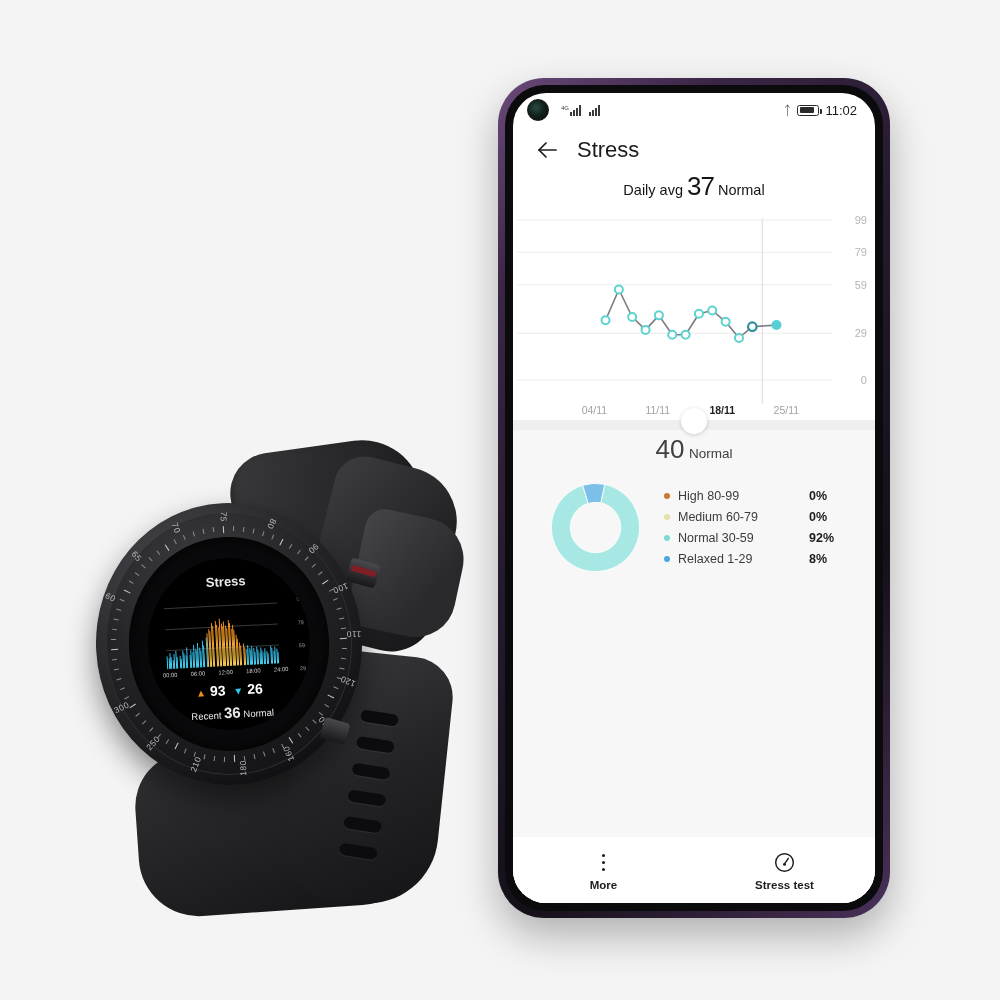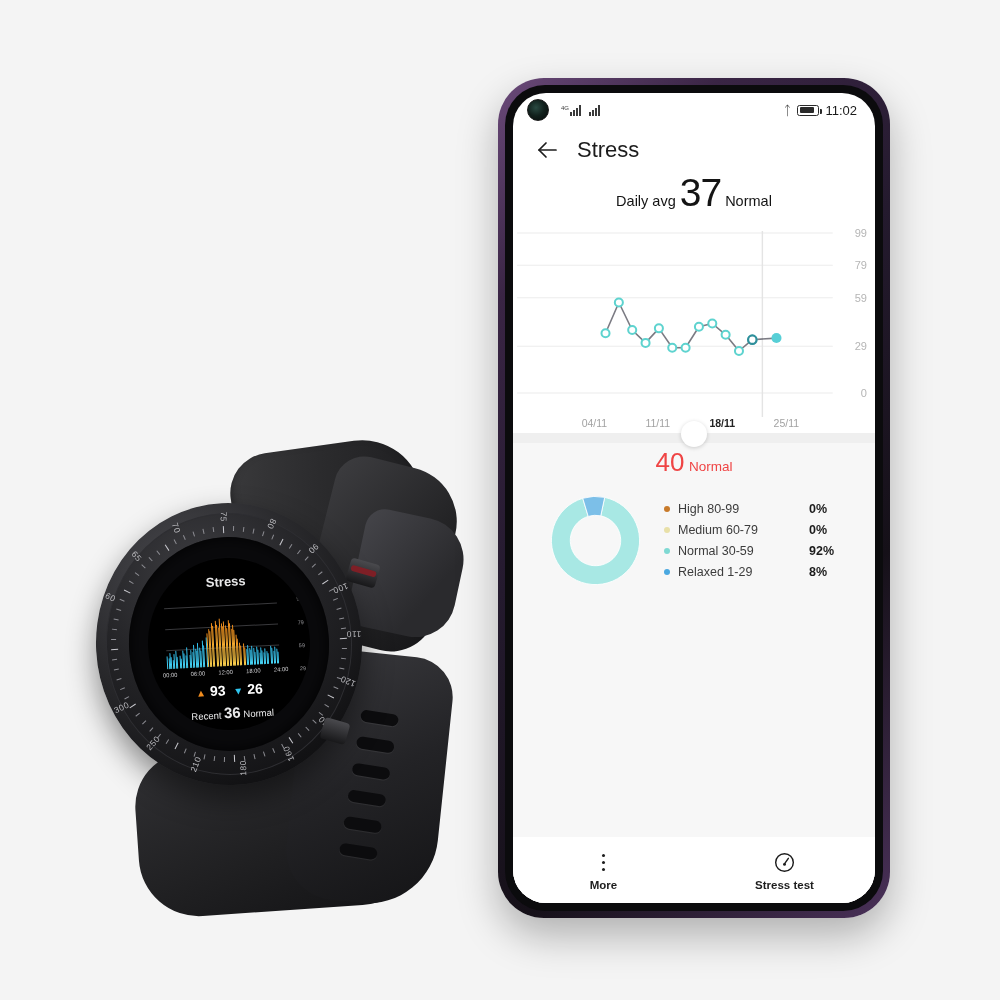--- a/index.html
+++ b/index.html
@@ -153,35 +153,35 @@
   .appbar h1 { font-size:22px; font-weight:400; color:#1c1c1c; }
 
   .tabs { display:flex; justify-content:center; gap:26px; margin-top:16px; flex:0 0 auto; }
   .tab { font-size:15.5px; color:#5a5a5a; padding-bottom:5px; position:relative; }
   .tab.active { color:#e06a20; font-weight:700; }
   .tab.active::after{ content:''; position:absolute; left:-2px; right:-2px; bottom:0; height:2.5px; background:#e06a20; border-radius:2px; }
 
   .datelbl { text-align:center; font-size:13px; color:#6e6e6e; margin-top:13px; flex:0 0 auto;}
   .avgline { text-align:center; margin-top:2px; color:#141414; flex:0 0 auto;}
   .avgline .lbl{ font-size:14.5px; }
-  .avgline .big{ font-size:39px; font-weight:400; margin:0 4px; letter-spacing:-1px;}
+  .avgline .big{ font-size:26px; font-weight:400; margin:0 4px; letter-spacing:-1px;}
   .avgline .st{ font-size:14.5px; }
 
   .chartwrap { position:relative; height:208px; margin-top:10px; flex:0 0 auto; }
   .chartwrap svg { display:block; width:100%; height:100%; }
   .xaxis { position:absolute; left:0; right:0; bottom:2px; height:34px; }
   .xaxis span{ position:absolute; font-size:10.5px; color:#a2a2a2; transform:translateX(-50%); }
   .xaxis span.cur{ color:#222; font-weight:700; bottom:16px; }
 
   .divider { position:relative; height:10px; background:#efefef; flex:0 0 auto; }
   .knob { position:absolute; left:50%; top:-12px; transform:translateX(-50%); width:26px; height:26px; border-radius:50%; background:#fff; box-shadow:0 1px 4px rgba(0,0,0,.18); }
 
   .lower { background:#f7f7f7; flex:1 1 auto; display:flex; flex-direction:column; }
   .lower h2 { text-align:center; font-size:14px; font-weight:400; color:#4a4a4a; margin-top:14px; }
-  .lower .mavg { text-align:center; margin-top:4px; color:#ef4444; }
+  .lower .mavg { text-align:center; margin-top:4px; color:#404040; }
   .lower .mavg .big { font-size:26px; }
   .lower .mavg .st { font-size:13.5px; }
 
   .donutrow { display:flex; align-items:center; padding: 10px 24px 4px 30px; gap:16px; }
   .donut { width:105px; height:105px; flex:0 0 auto; }
   .legend { flex:1 1 auto; }
   .legrow { display:flex; align-items:center; font-size:12.5px; color:#3c3c3c; padding:3.5px 0; }
   .dot { width:6px; height:6px; border-radius:50%; margin-right:8px; flex:0 0 auto; }
   .legrow .name{ flex:1 1 auto; }
   .legrow .pct{ font-weight:700; color:#1c1c1c; width:42px; text-align:left; }

